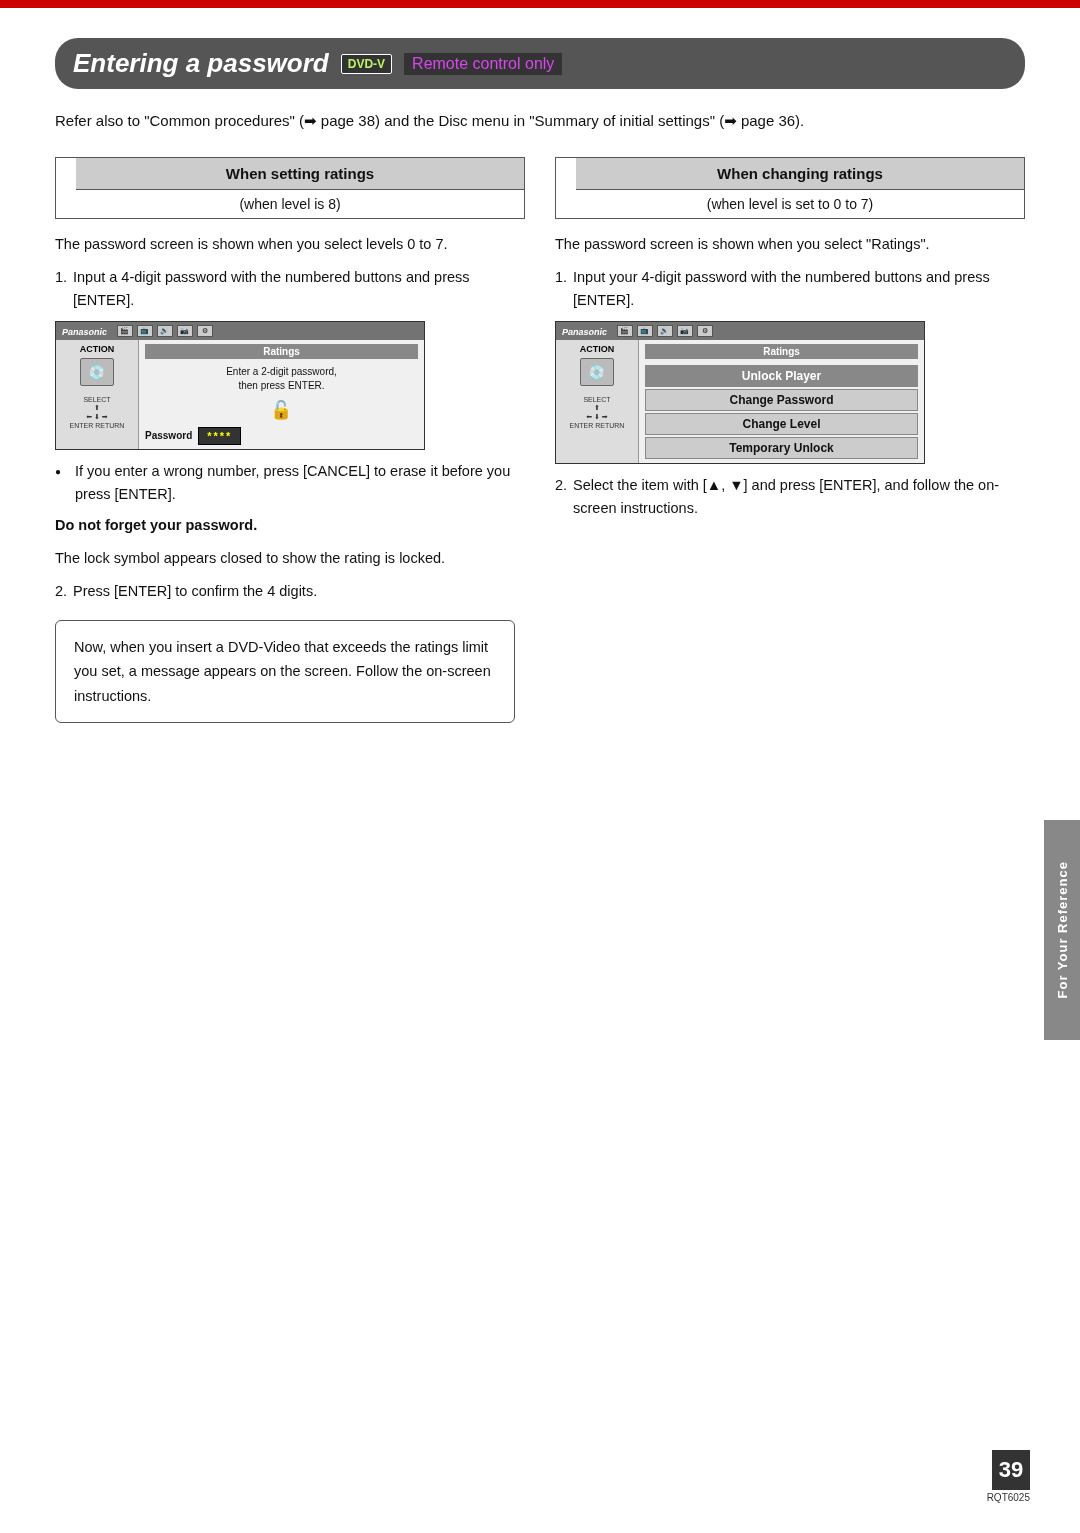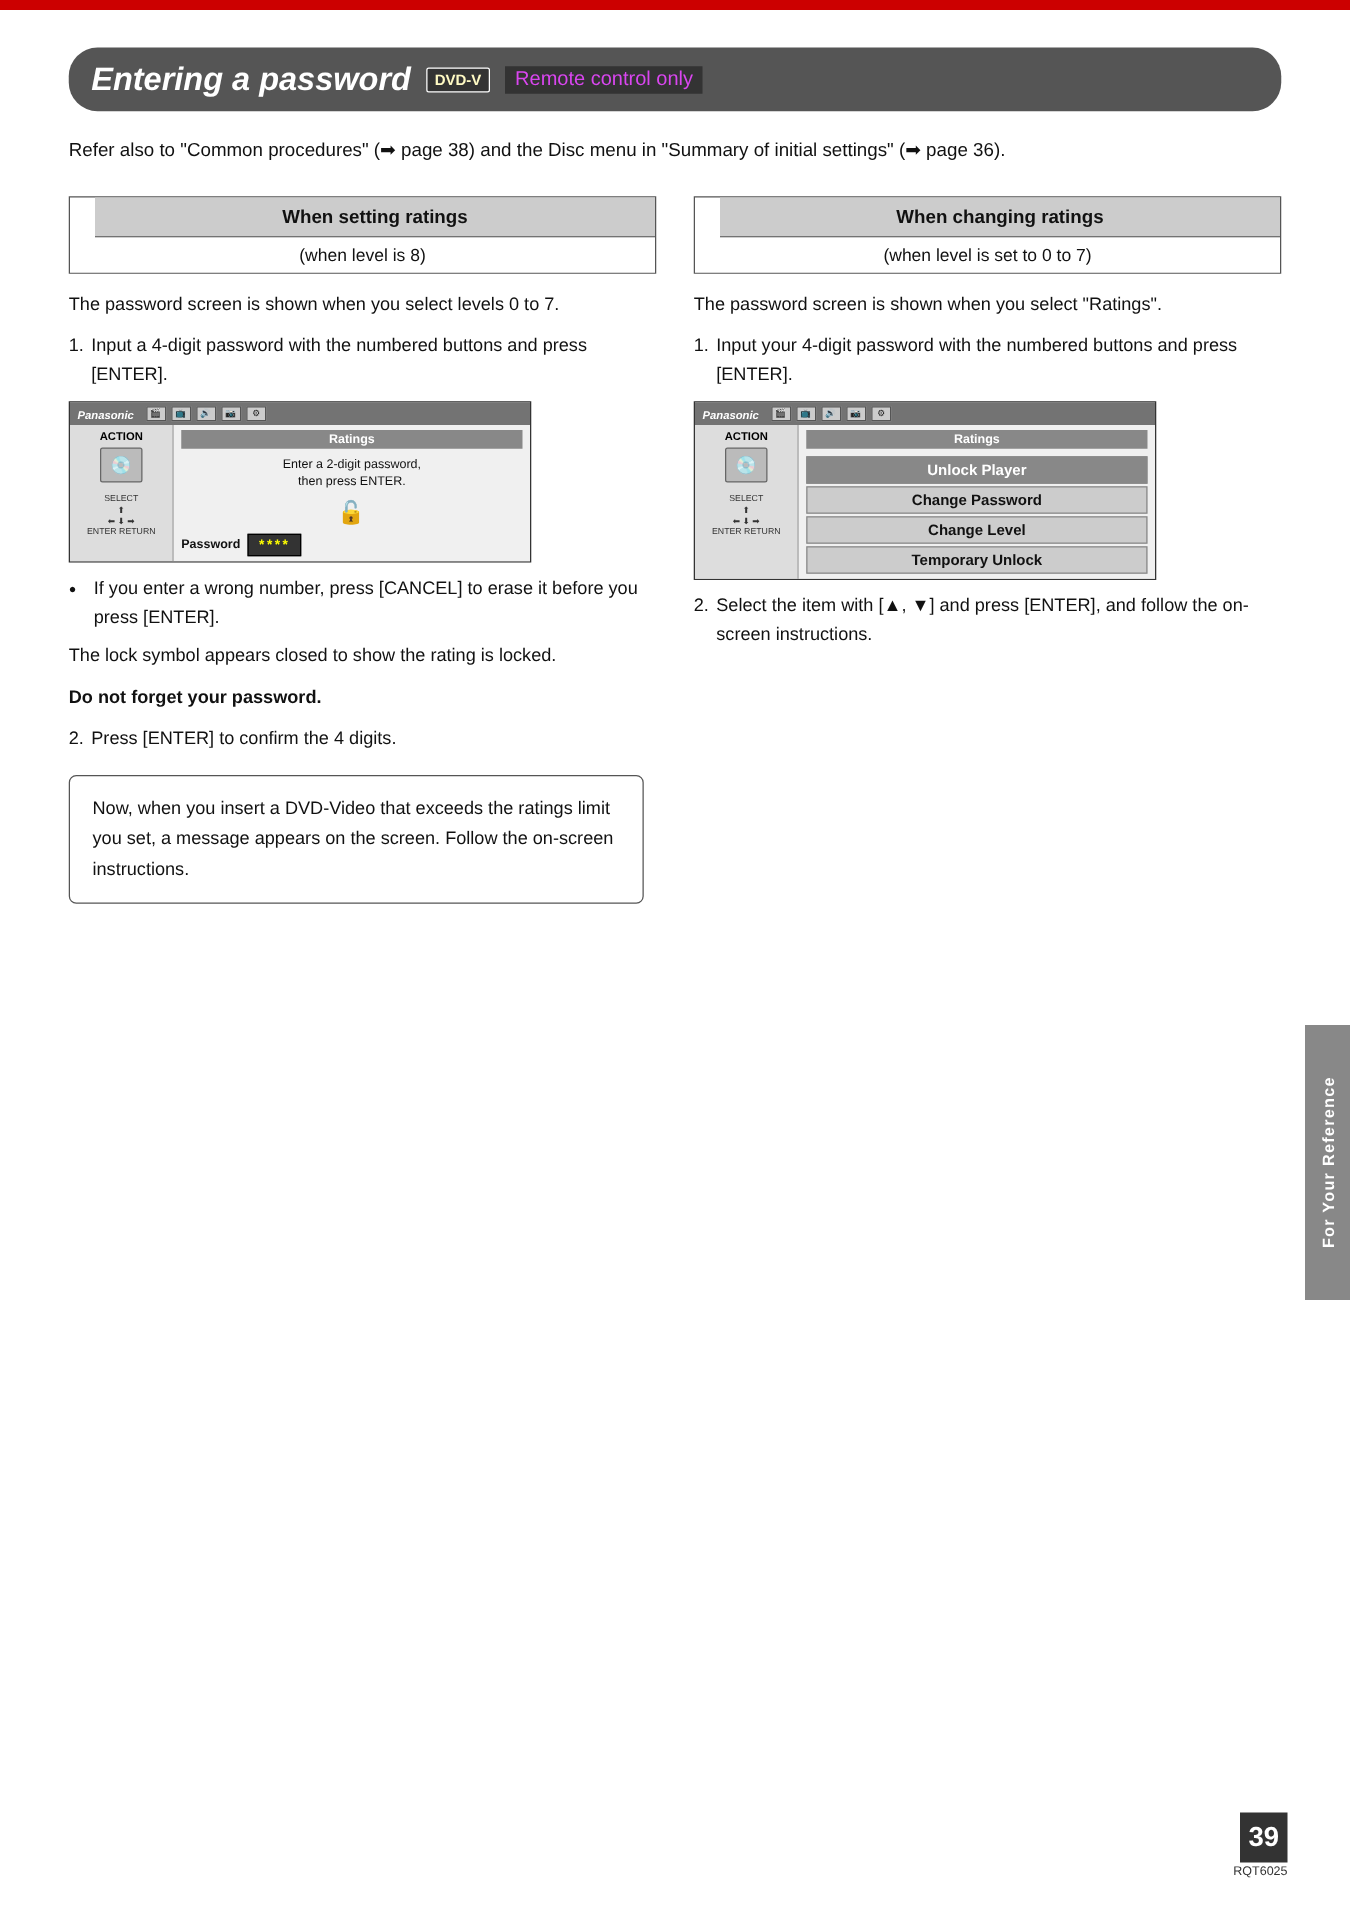--- a/index.html
+++ b/index.html
@@ -67,21 +67,21 @@
       border-radius: 23px;
     }
     .title-main {
       color: #fff;
       font-size: 26px;
       font-weight: bold;
       font-style: italic;
     }
     .title-badge-dvd {
       background: #333;
-      color: #fef9c3;
+      color: #bef264;
       font-size: 12px;
       font-weight: bold;
       padding: 2px 6px;
       border: 1px solid #fff;
       border-radius: 2px;
       white-space: nowrap;
     }
     .title-badge-remote {
       background: #333;
       color: #d946ef;
@@ -437,22 +437,22 @@
                 <span class="password-stars">****</span>
               </div>
             </div>
           </div>
         </div>
 
         <div class="bullet-section">
           <div class="bullet-item">If you enter a wrong number, press [CANCEL] to erase it before you press [ENTER].</div>
         </div>
 
+        <p class="step-text bold-text">Do not forget your password.</p>
         <p class="step-text">The lock symbol appears closed to show the rating is locked.</p>
-        <p class="step-text bold-text">Do not forget your password.</p>
 
         <ul class="step-list">
           <li class="num-2">
             <span>Press [ENTER] to confirm the 4 digits.</span>
           </li>
         </ul>
 
         <div class="note-box">
           <span>Now, when you insert a DVD-Video that exceeds the ratings limit you set, a message appears on the screen. Follow the on-screen instructions.</span>
         </div>

